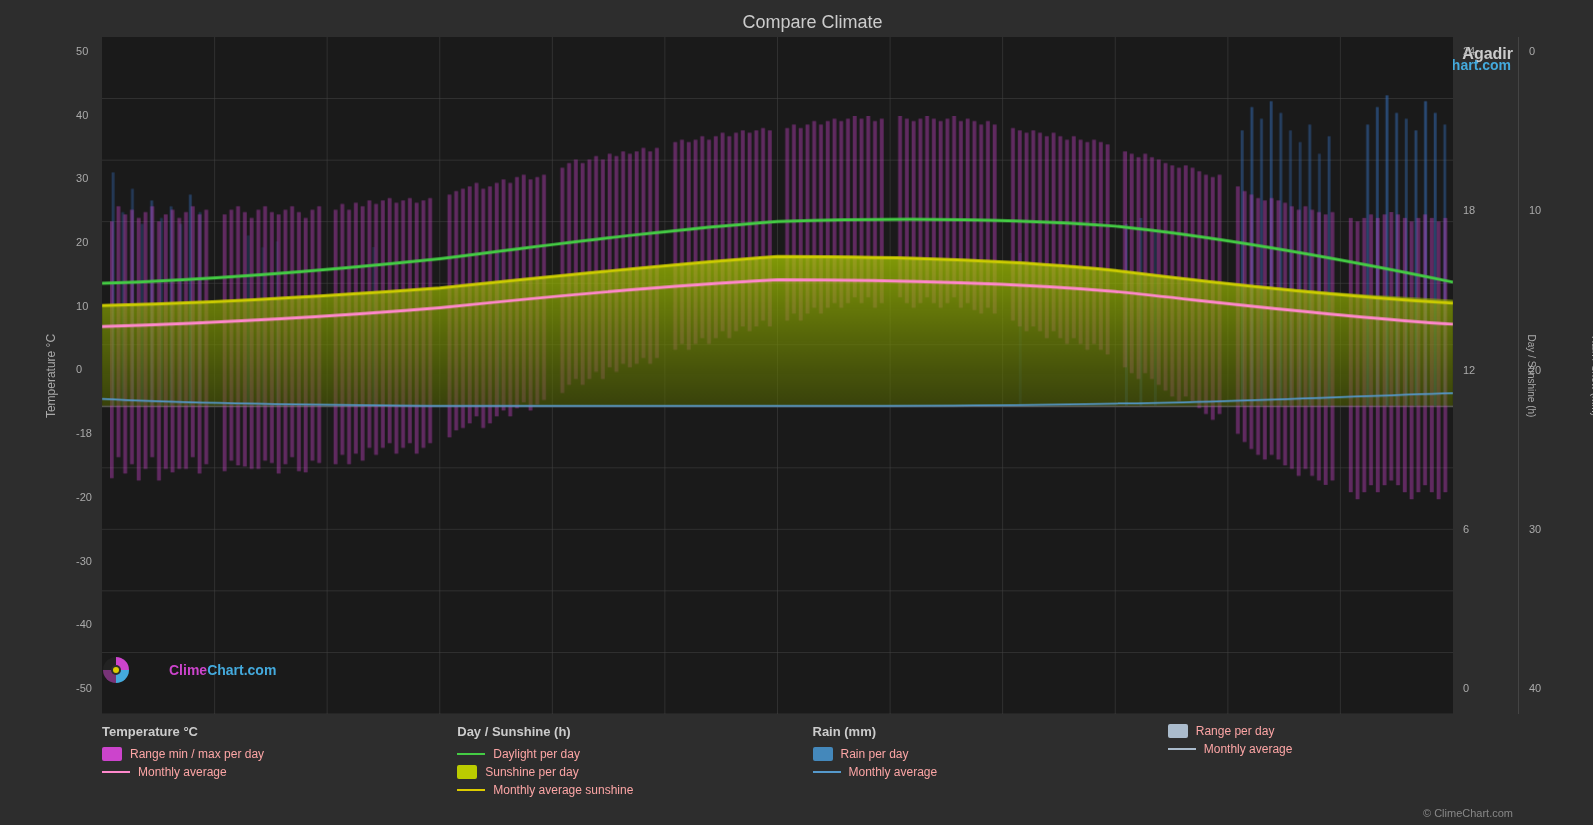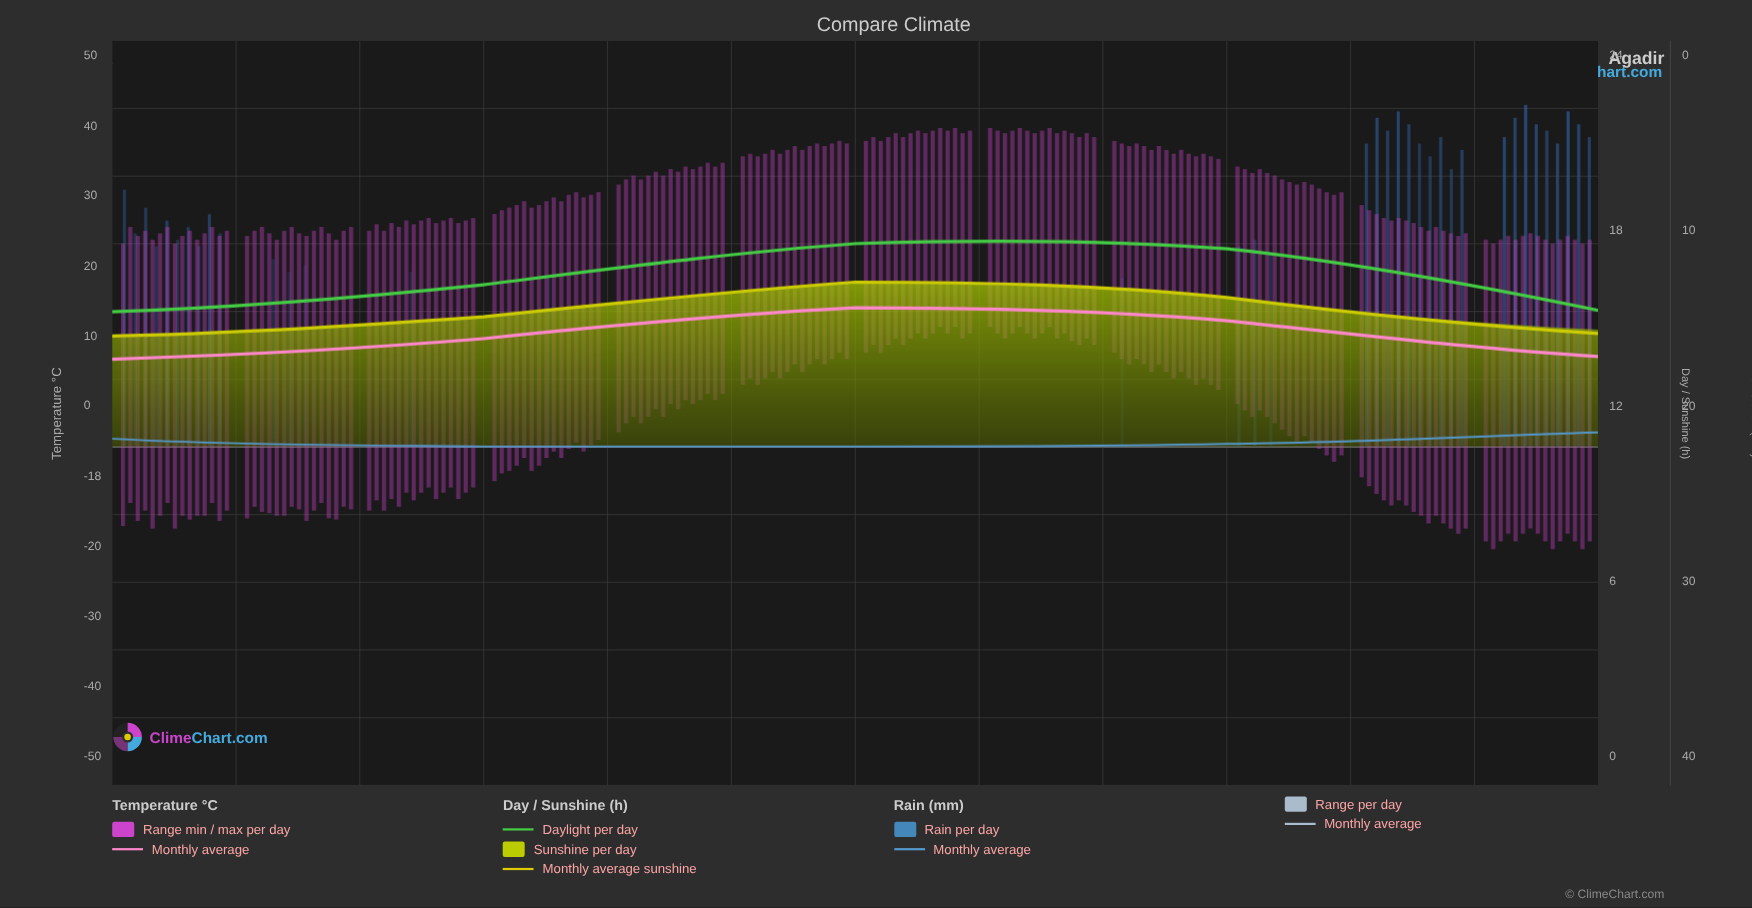--- a/index.html
+++ b/index.html
@@ -146,21 +146,21 @@
     .logo-icon {
       width: 28px;
       height: 28px;
     }
 
     .logo-text {
       font-size: 14px;
       font-weight: bold;
     }
 
-    .logo-text .clime { color: #cc44cc; }
+    .logo-text .clime { color: #cc44cc; margin-left: 33px; }
     .logo-text .chart { color: #44aadd; }
     .logo-text .dot-com { color: #44aadd; }
 
     .legend-area {
       padding: 10px 70px 10px 70px;
       display: flex;
       gap: 0;
     }
 
     .legend-col {

